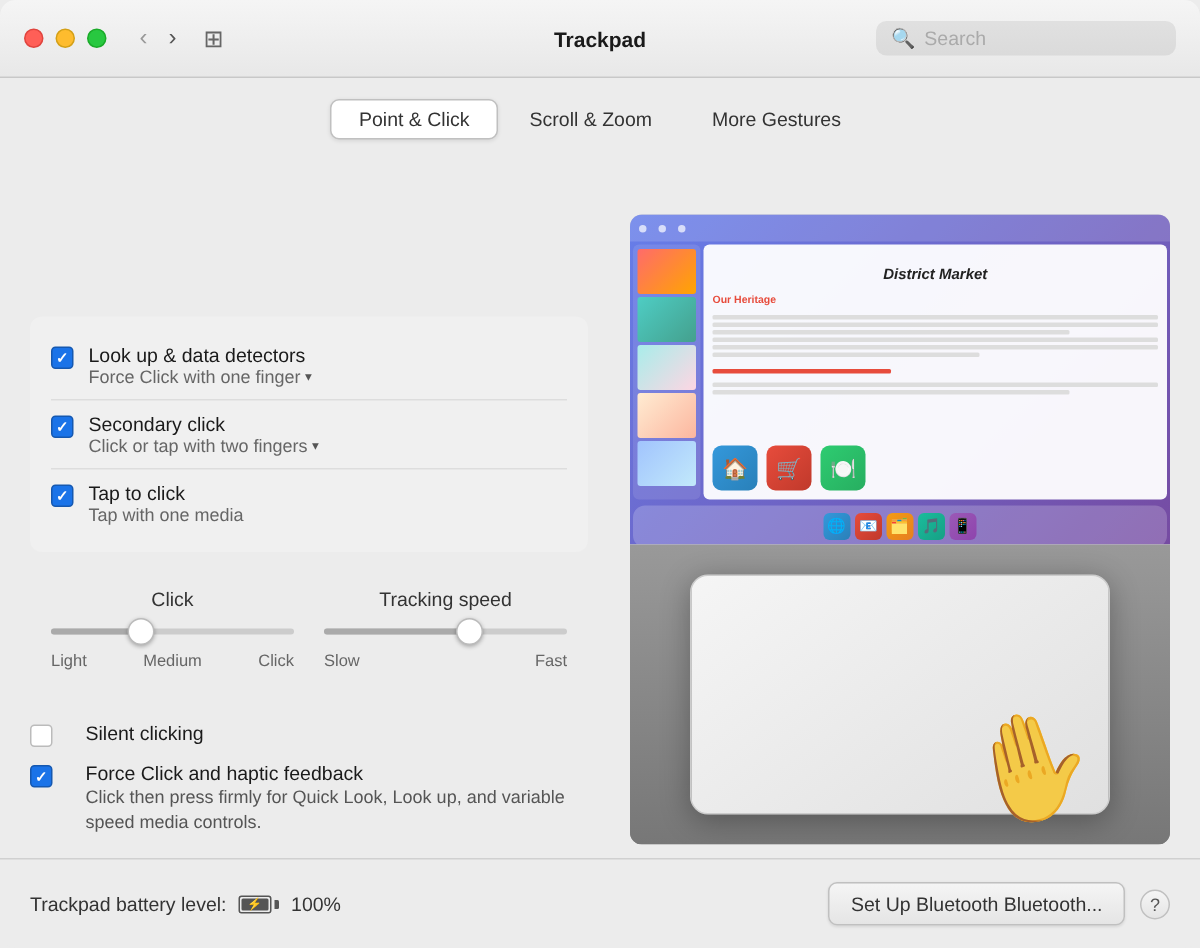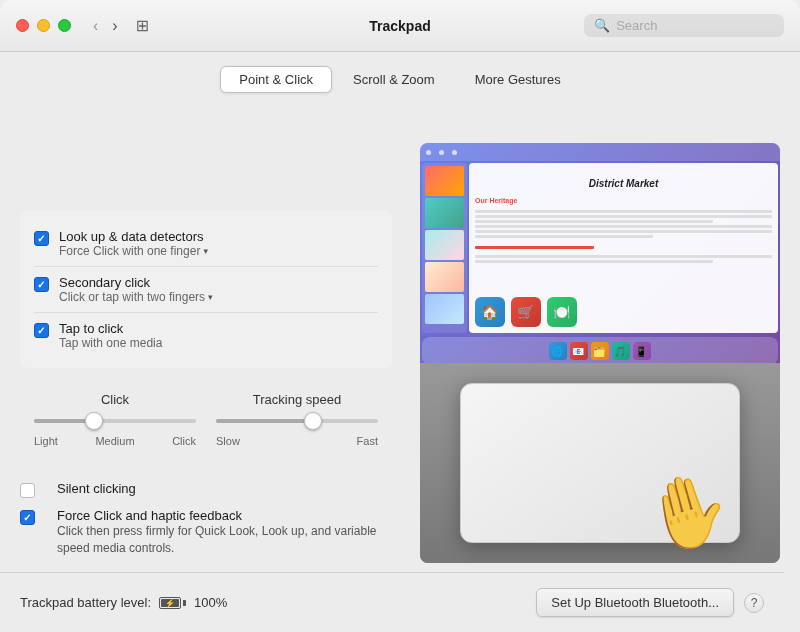--- a/index.html
+++ b/index.html
@@ -389,21 +389,21 @@
       display: flex;
       align-items: center;
       justify-content: space-between;
       padding: 0 20px;
       height: 60px;
       background: #ececec;
       border-top: 1px solid #d0d0d0;
       position: absolute;
       bottom: 0;
       left: 0;
-      right: 16px;
+      right: 0;
     }
     .battery-info {
       display: flex;
       align-items: center;
       gap: 8px;
       font-size: 13px;
       color: #333;
     }
     .battery-icon {
       display: flex;

